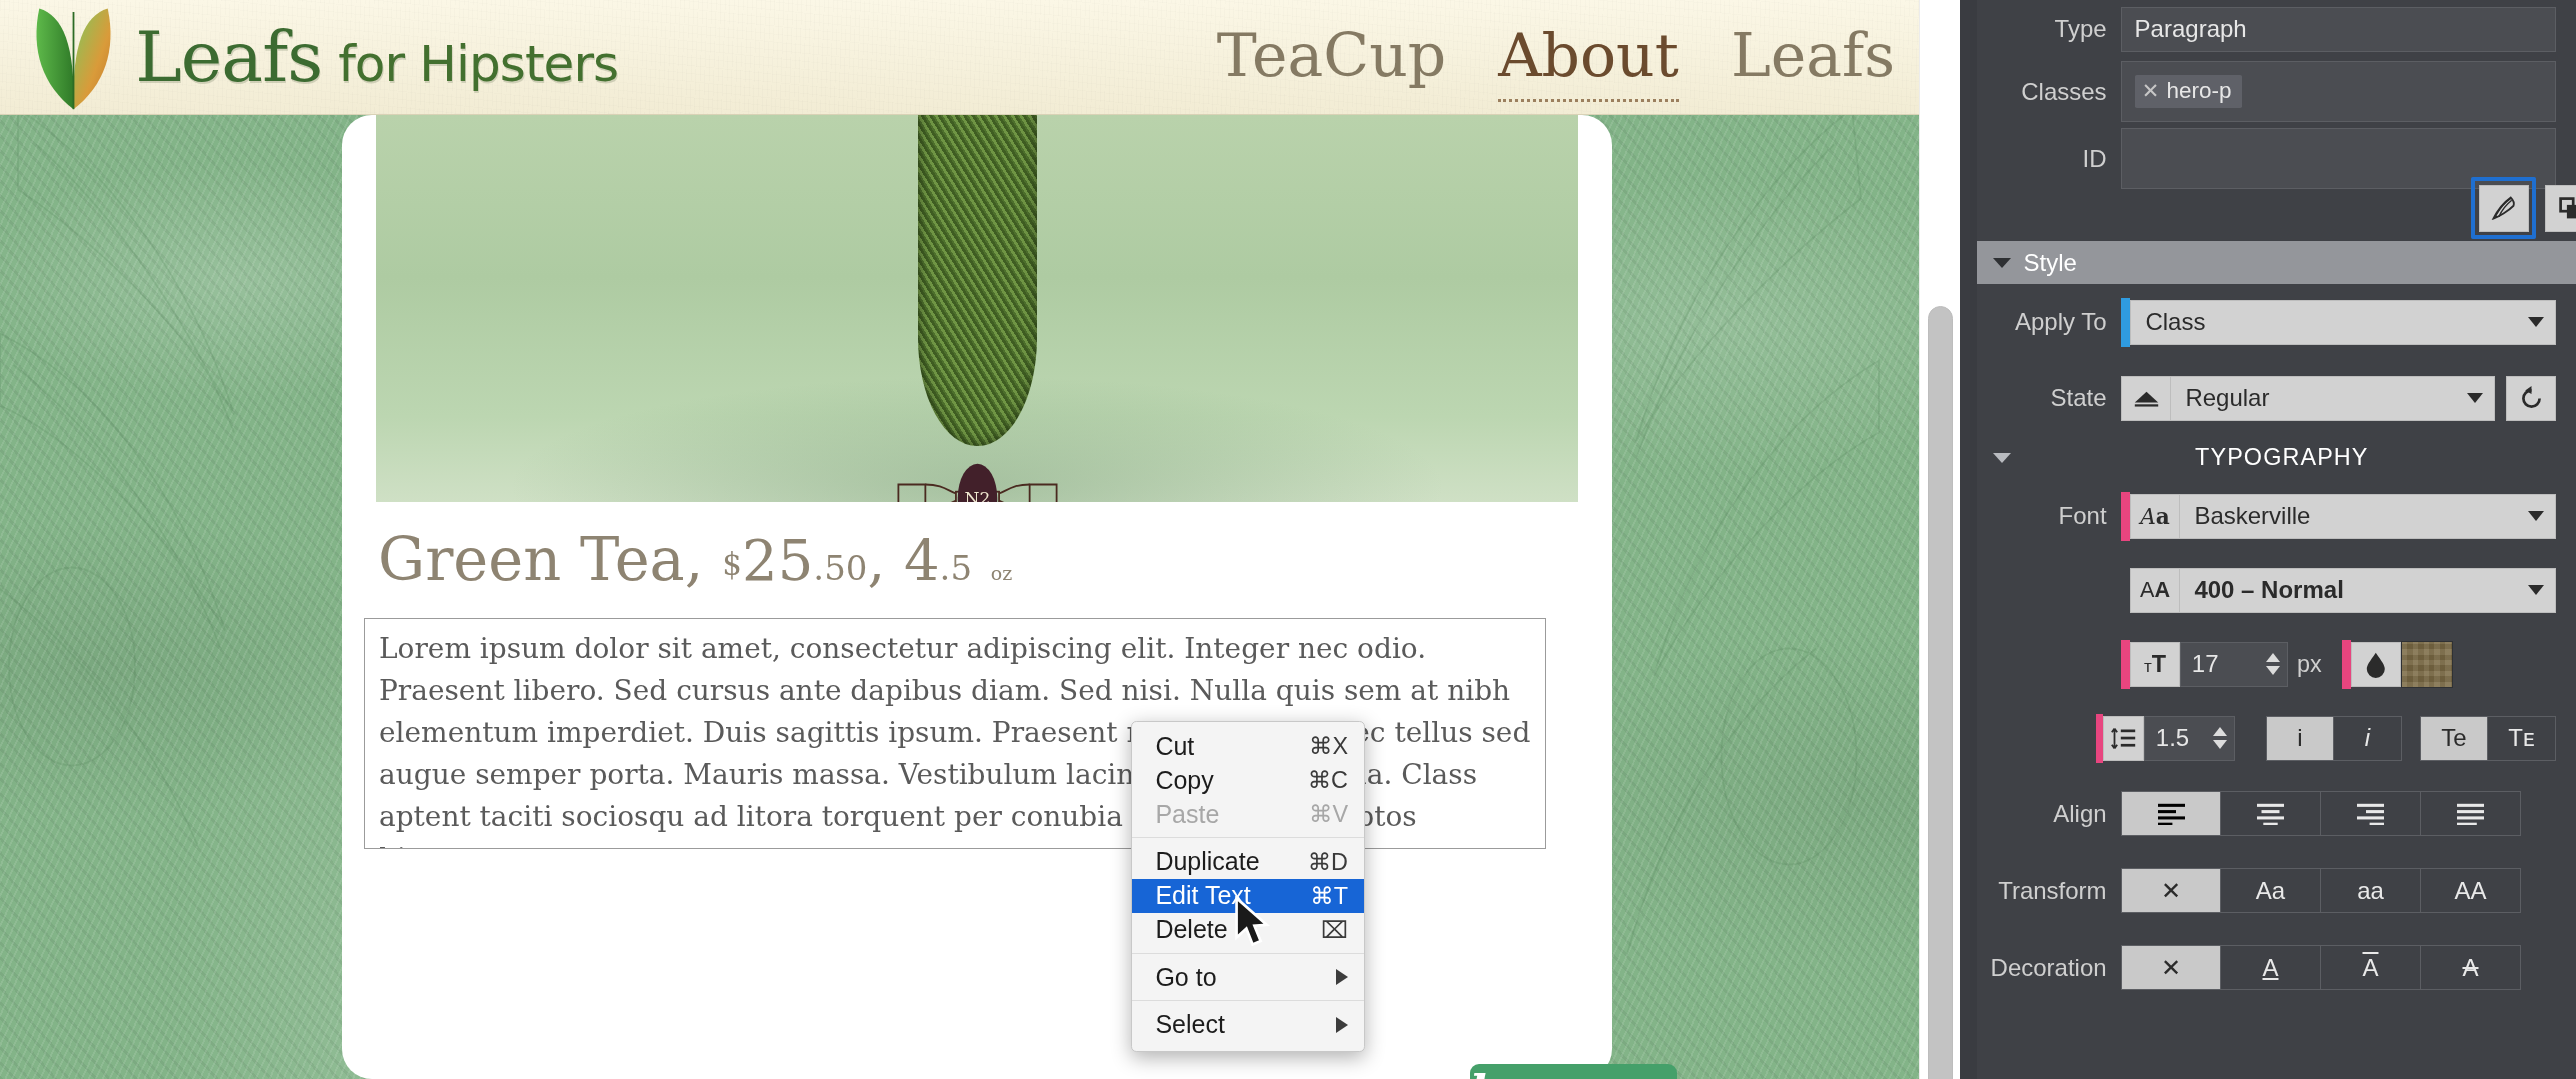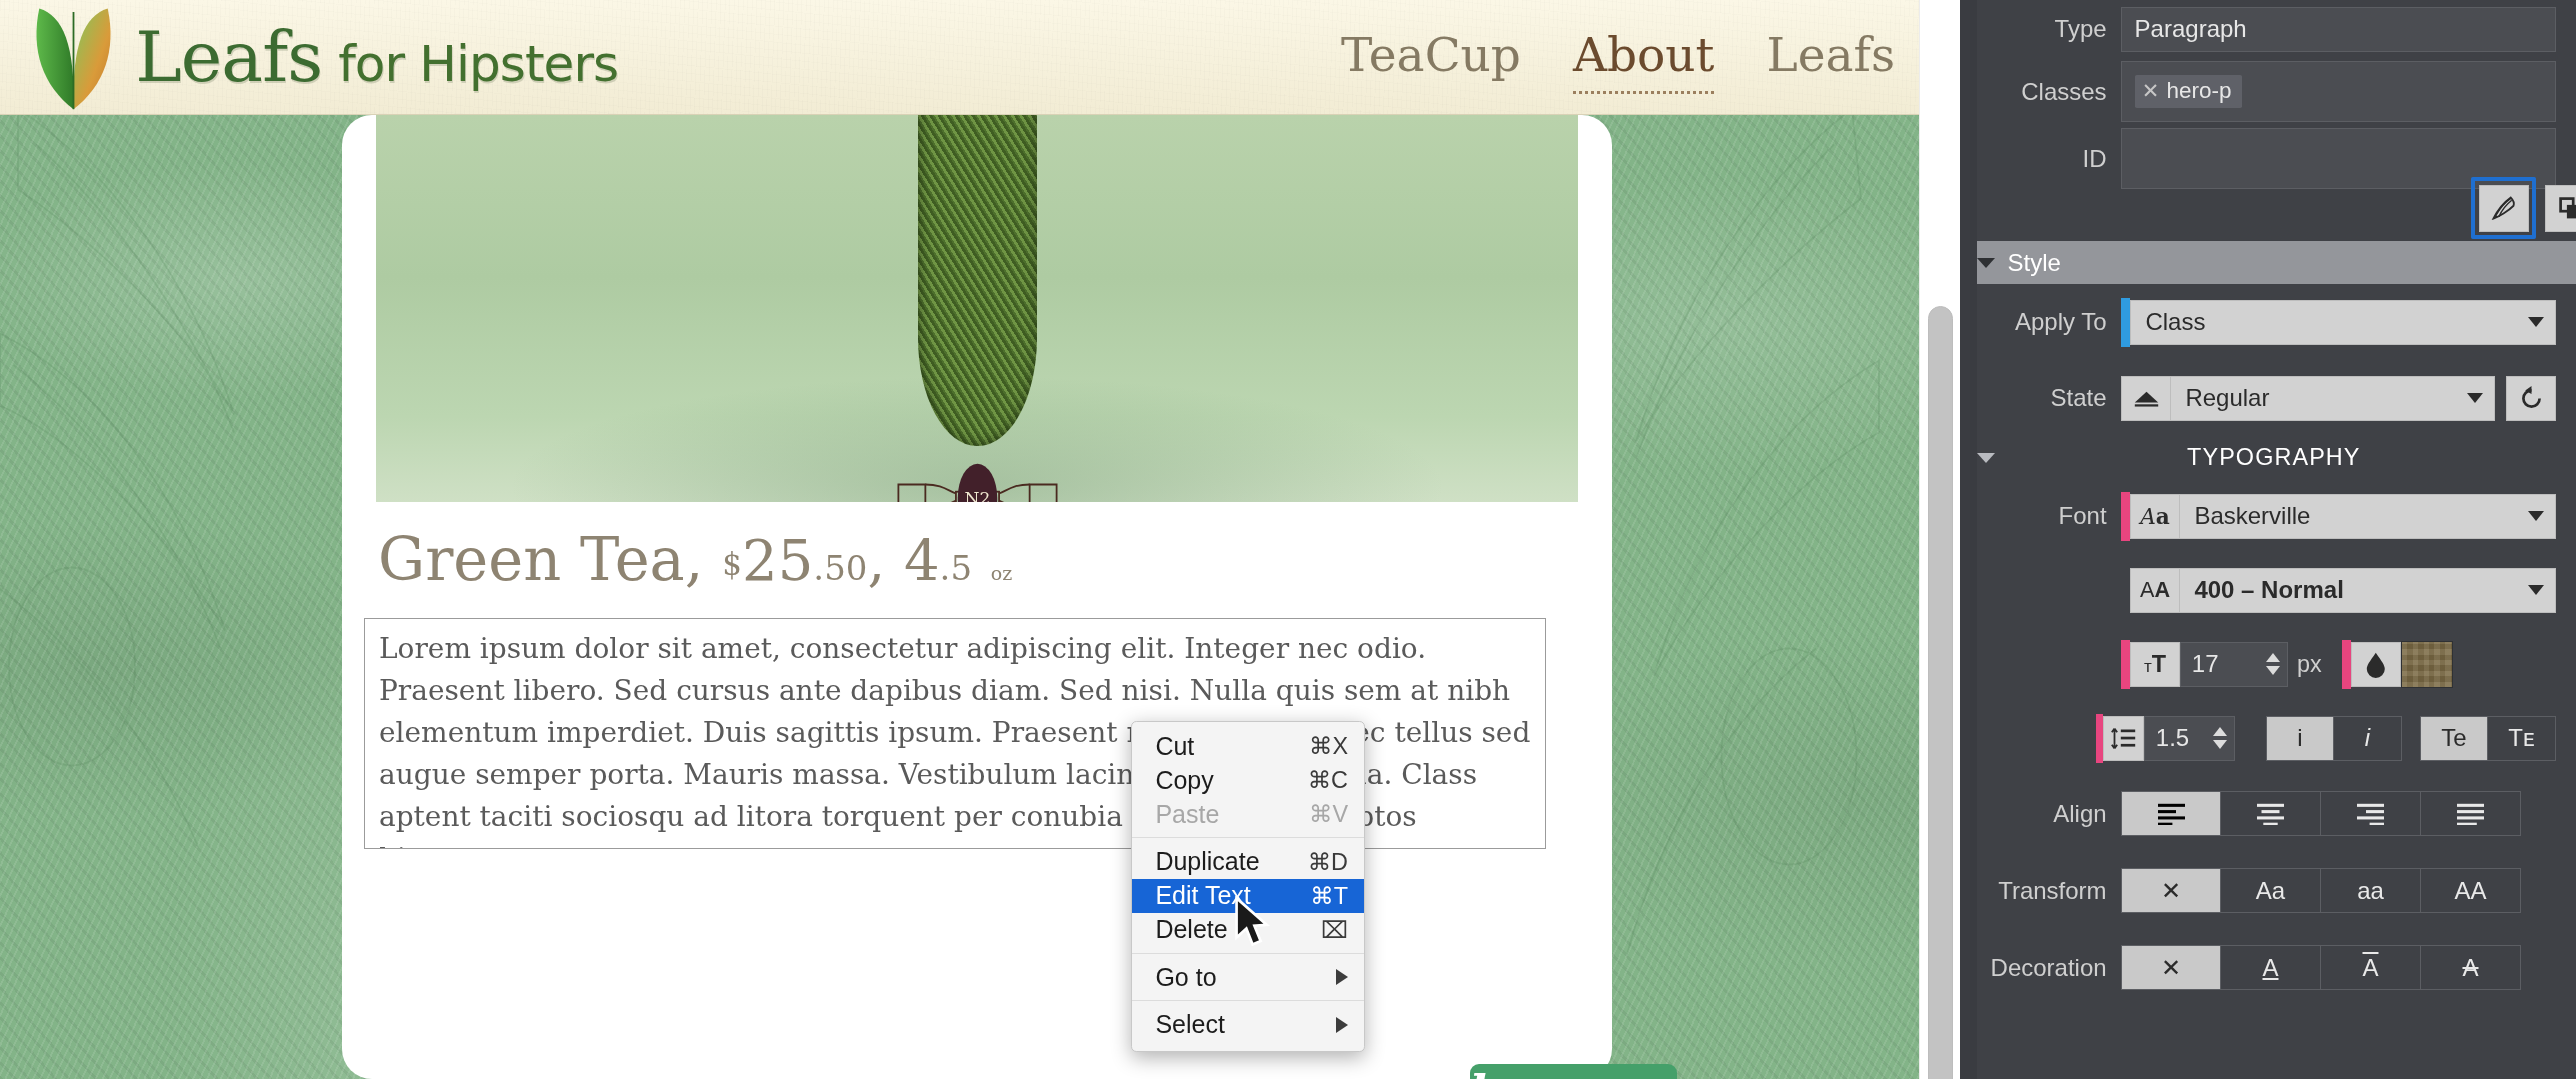--- a/index.html
+++ b/index.html
@@ -51,21 +51,21 @@
     margin-left:10.8px; line-height:1; white-space:nowrap;
     text-shadow:0.9px 1.8px 0 rgba(140,150,120,.35);
   }
   #brand-title .sub {
     font-family:"DejaVu Sans", sans-serif;
     font-size:50px; color:#43702f; margin-left:16px; font-weight:400;
   }
   #site-nav { margin-left:auto; display:flex; align-items:flex-start; gap:52px; padding-right:65px; padding-top:7.2px; }
   #site-nav a {
     font-family:"DejaVu Serif", serif;
-    font-size:47px; color:#857a63; text-decoration:none; white-space:nowrap;
+    font-size:60px; color:#857a63; text-decoration:none; white-space:nowrap;
     padding-bottom:9px;
   }
   #site-nav a.active {
     color:#6b4b2e; font-weight:400;
     border-bottom:3.6px dotted #9b7f5e;
   }
 
   
   #page-col {
     position:absolute; left:342px; top:115px; width:1270px; bottom:0;
@@ -180,21 +180,21 @@
 
   #elem-buttons { position:absolute; left:494px; top:177px; display:flex; align-items:center; }
   .focus-ring { border:4.5px solid #1f6fd0; padding:3.6px; border-radius:1.8px; }
   .sq-btn {
     width:50px;height:47px;background:#d2d2d2;border:0.9px solid #bdbdbd;
     display:flex;align-items:center;justify-content:center;
   }
 
   .section-head {
     background:#94969b; color:#ffffff; height:43px;
-    display:flex; align-items:center; gap:12.6px; 
+    display:flex; align-items:center; gap:12.6px; padding-left:16px;
     font-size:24px;
   }
   .section-head .tri { width:0;height:0;border-top:10.8px solid #2e3033;border-left:9px solid transparent;border-right:9px solid transparent; }
   .section-head .titlecenter { margin:0 auto; font-size:23.4px; letter-spacing:1.1px; padding-right:36px;}
   .section-head.dark { background:#3f4146; }
   .section-head.dark .tri { border-top-color:#b9bbc0; }
 
   .sel {
     flex:1; height:45px; background:#d2d2d2; color:#2b2b2b;
     display:flex;align-items:center;justify-content:space-between;

